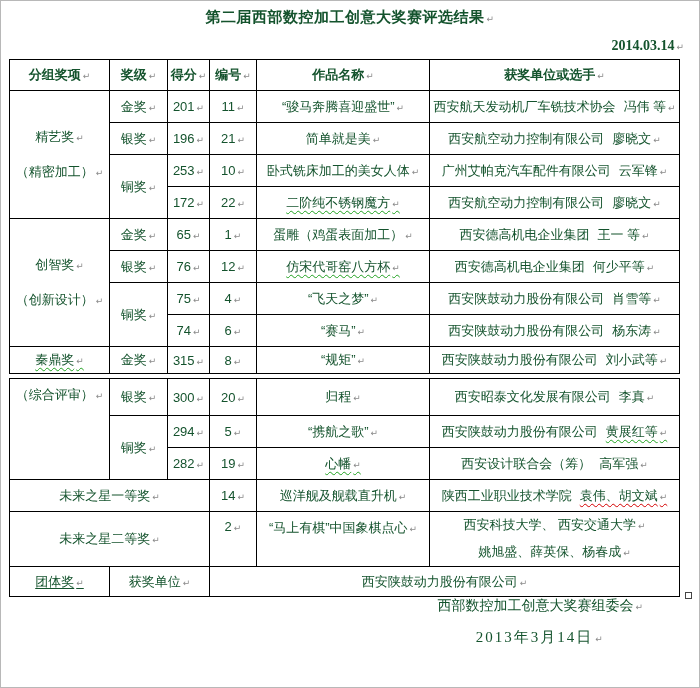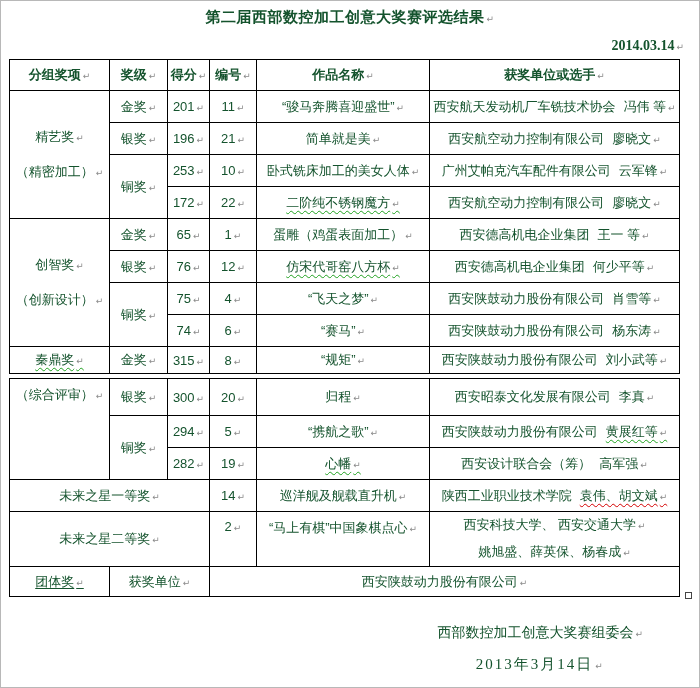--- a/index.html
+++ b/index.html
@@ -36,21 +36,21 @@
     text-decoration:underline wavy #1fa11f;text-decoration-thickness:1px;
     text-underline-offset:3px;text-decoration-skip-ink:none;
   }
   .wavy-red{
     text-decoration:underline wavy #d40000;text-decoration-thickness:1px;
     text-underline-offset:3px;text-decoration-skip-ink:none;
   }
   .uline{text-decoration:underline;text-underline-offset:2px;}
   .tbl-gap{height:4px;}
   .winner-two div{line-height:25px;}
-  .sig-wrap{text-align:right;margin-top:27px;padding-right:56px;padding-left:10px;}
+  .sig-wrap{text-align:right;padding-right:56px;padding-left:10px;}
   .sig-inner{display:inline-block;text-align:center;}
   .sig-org{font-size:14px;}
   .sig-date{margin-top:13px;font-size:15px;letter-spacing:2px;font-family:"Liberation Serif","DejaVu Serif",serif;}
   .resize-handle{
     position:absolute;left:684px;top:591px;width:7px;height:7px;
     border:1px solid #444;background:#fff;box-sizing:border-box;
   }
 </style>
 </head>
 <body>

